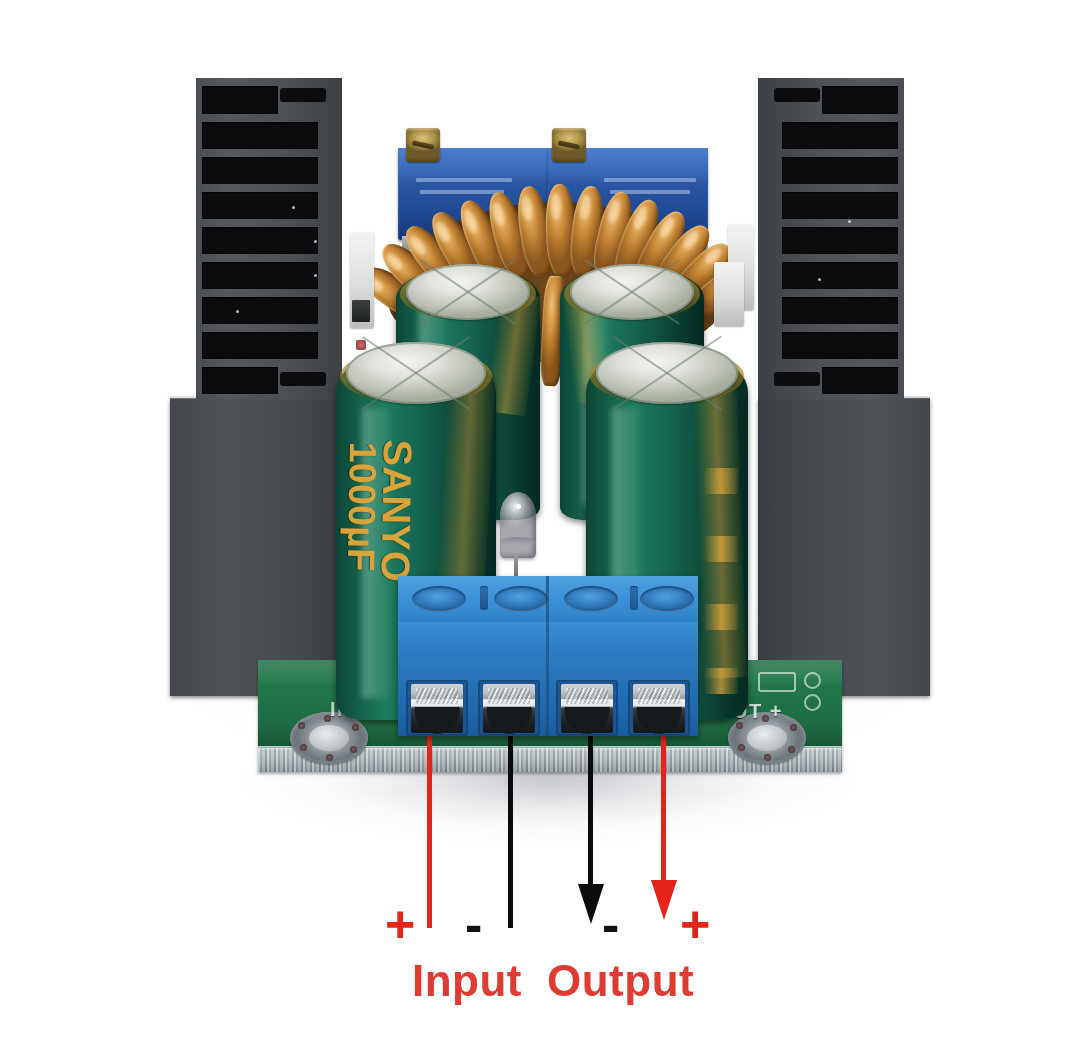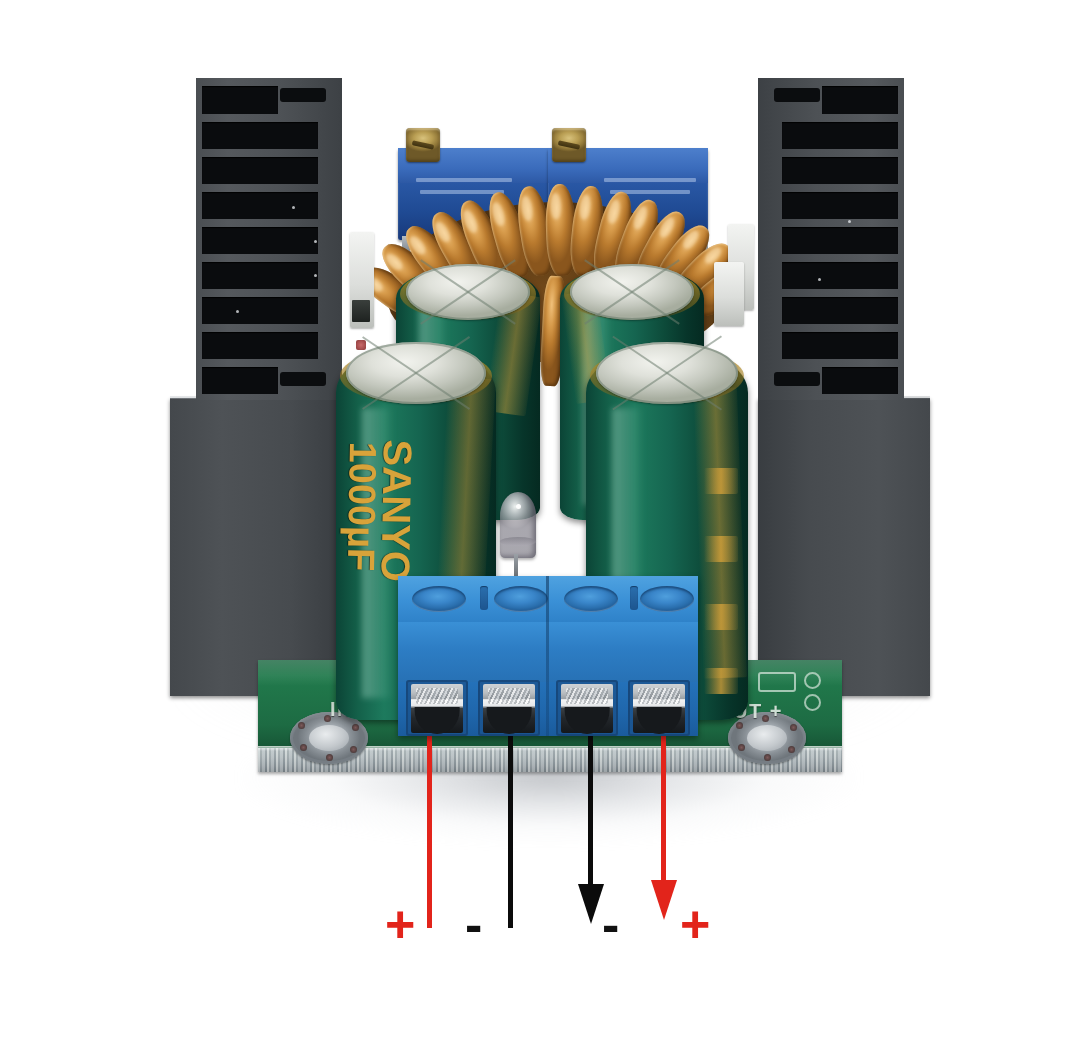--- a/index.html
+++ b/index.html
@@ -692,15 +692,17 @@
   </div>
 
   <div class="sign plus" style="left:385px; top:898px; z-index:21;">+</div>
 
   <div class="sign minus-black" style="left:465px; top:898px; z-index:21;">-</div>
 
   <div class="sign minus-black" style="left:602px; top:898px; z-index:21;">-</div>
 
   <div class="sign plus" style="left:680px; top:898px; z-index:21;">+</div>
 
-
+  <div class="cap-label-text" style="left:412px; top:956px; z-index:21;">Input</div>
+
+  <div class="cap-label-text" style="left:547px; top:956px; z-index:21;">Output</div>
 
 </div>
 
 </body></html>

